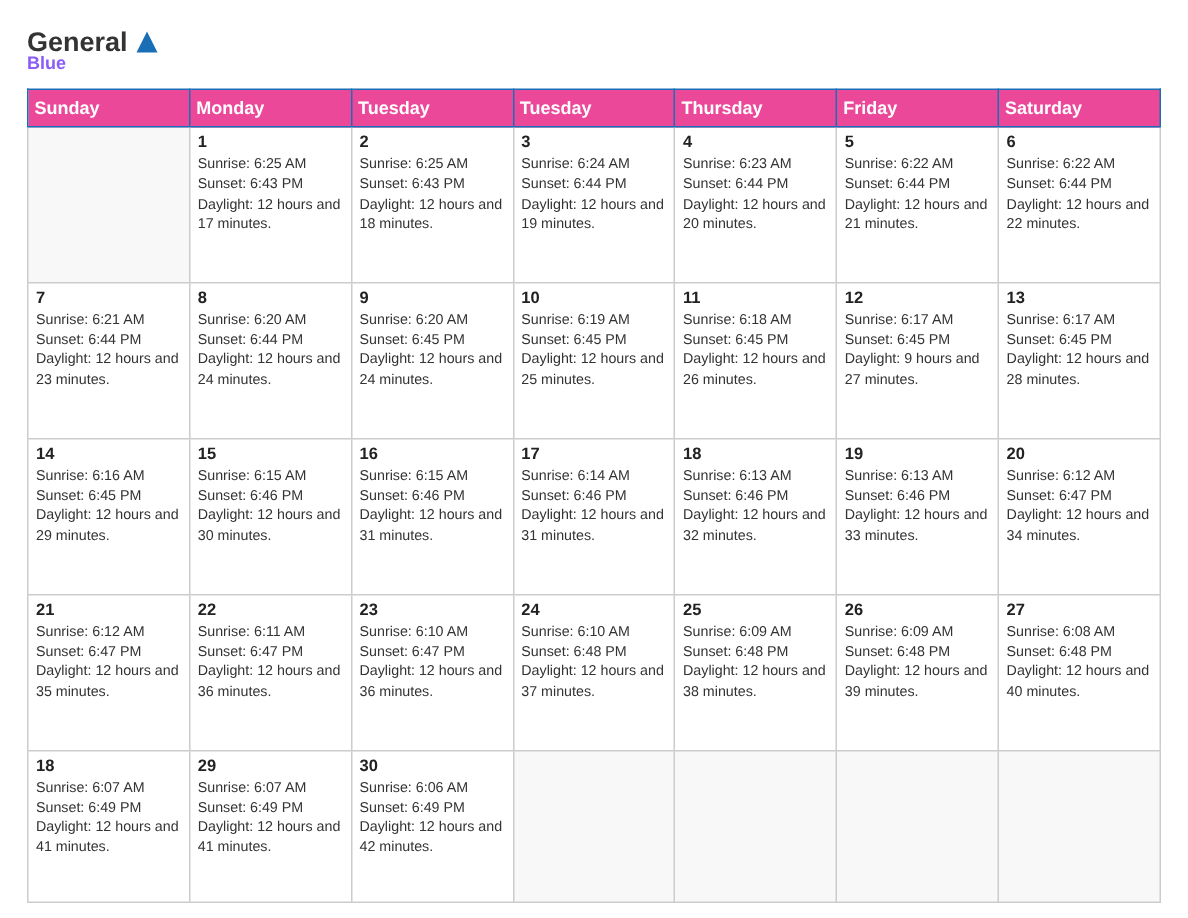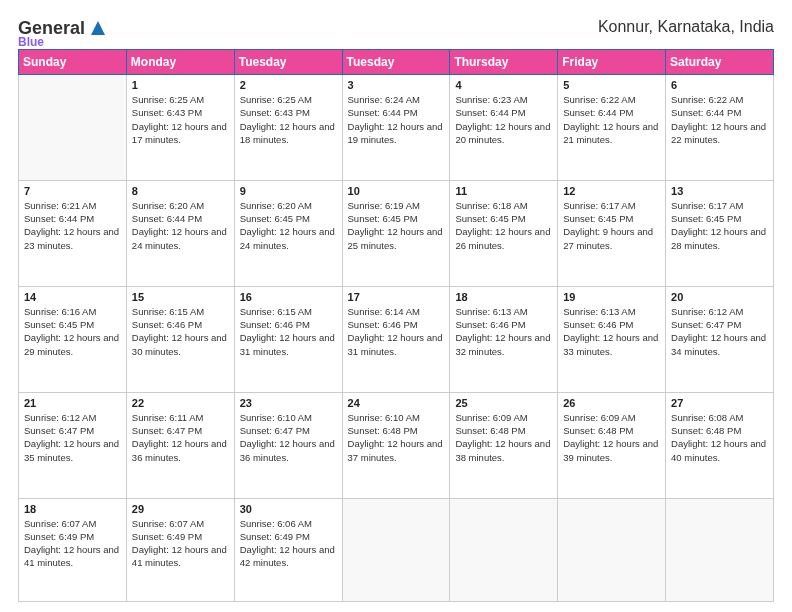--- a/index.html
+++ b/index.html
@@ -14,20 +14,21 @@
       width: 792px;
       height: 612px;
       padding: 18px 18px 10px 18px;
       display: flex;
       flex-direction: column;
     }
     .header {
       display: flex;
       justify-content: space-between;
       align-items: flex-start;
+      margin-bottom: 10px;
       gap: 24px;
     }
     .logo {
       display: flex;
       align-items: center;
     }
     .title-block {
       text-align: right;
     }
     .title-block h1 {
@@ -90,21 +91,20 @@
         <div style="display:flex;align-items:center;">
           <span style="font-size:18px;font-weight:bold;color:#333;">General</span>
           <svg width="22" height="22" viewBox="0 0 22 22" style="margin-left:2px;margin-top:-2px;">
             <polygon points="4,18 11,4 18,18" fill="#1a6eb5"></polygon>
           </svg>
         </div>
         <span style="font-size:12px;font-weight:bold;color:#8b5cf6;display:block;margin-top:-4px;">Blue</span>
       </div>
     </div>
     <div class="title-block">
-      <h2>Konnur, Karnataka, India</h2>
     </div>
   </div>
 
   <table class="calendar">
     <thead>
       <tr>
         <th>Sunday</th>
         <th>Monday</th>
         <th>Tuesday</th>
         <th>Tuesday</th>

